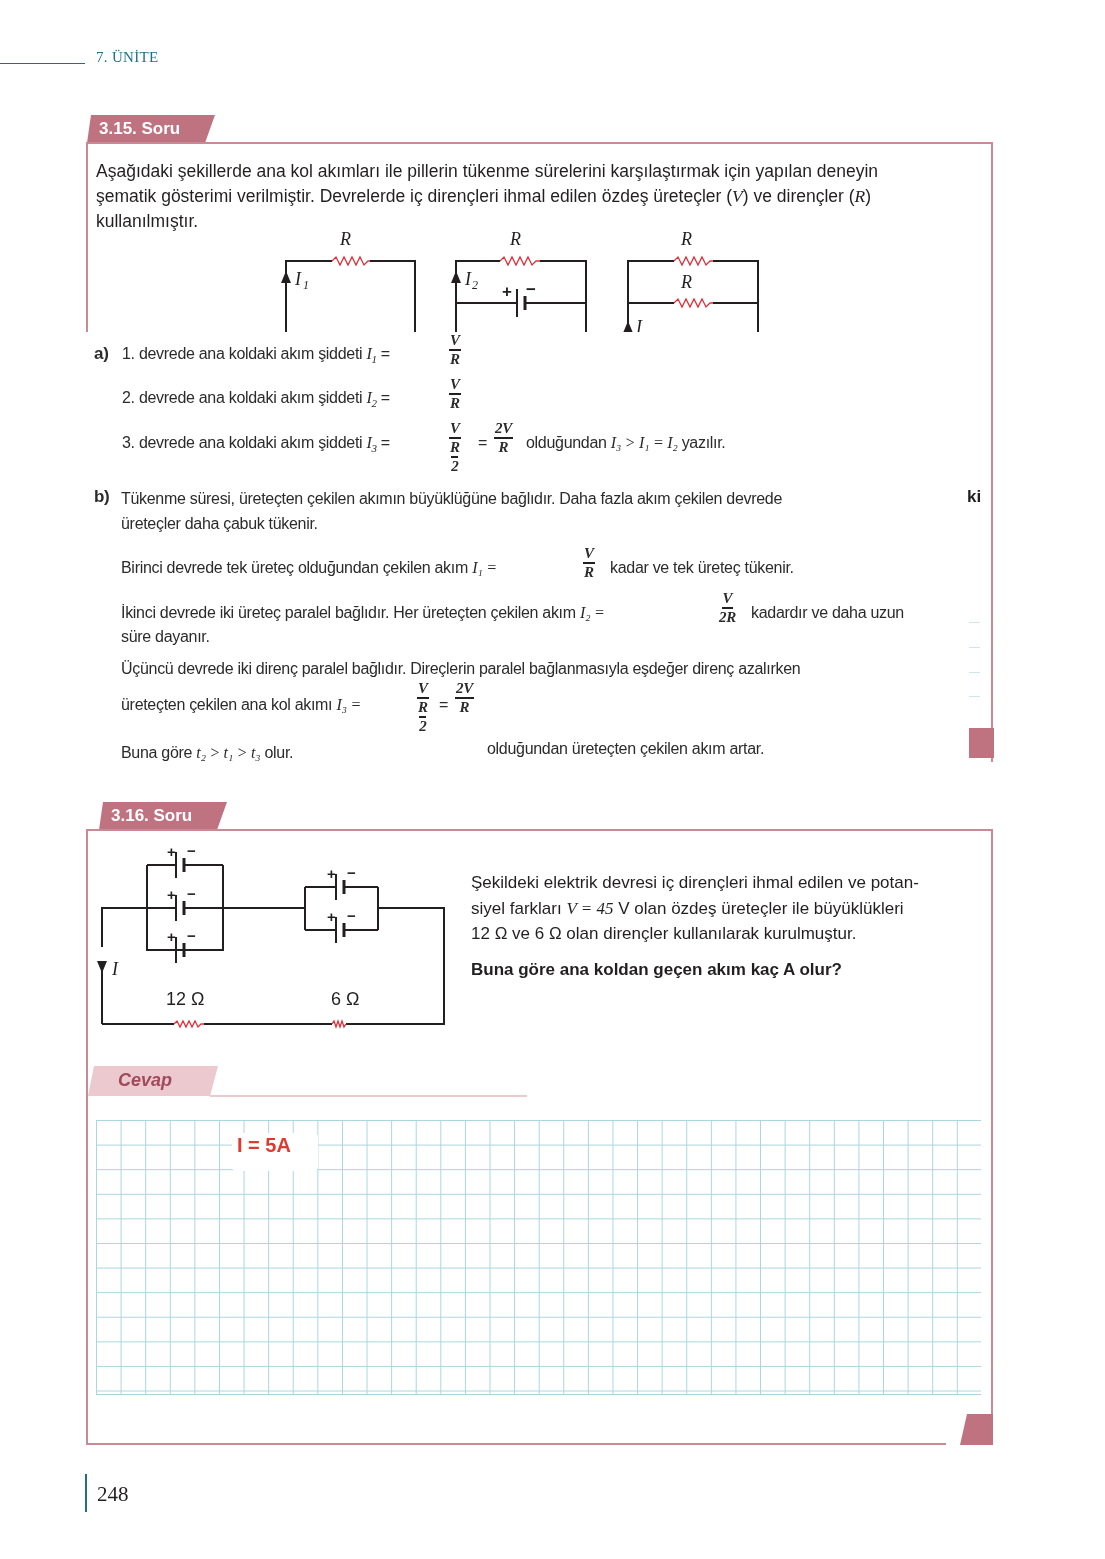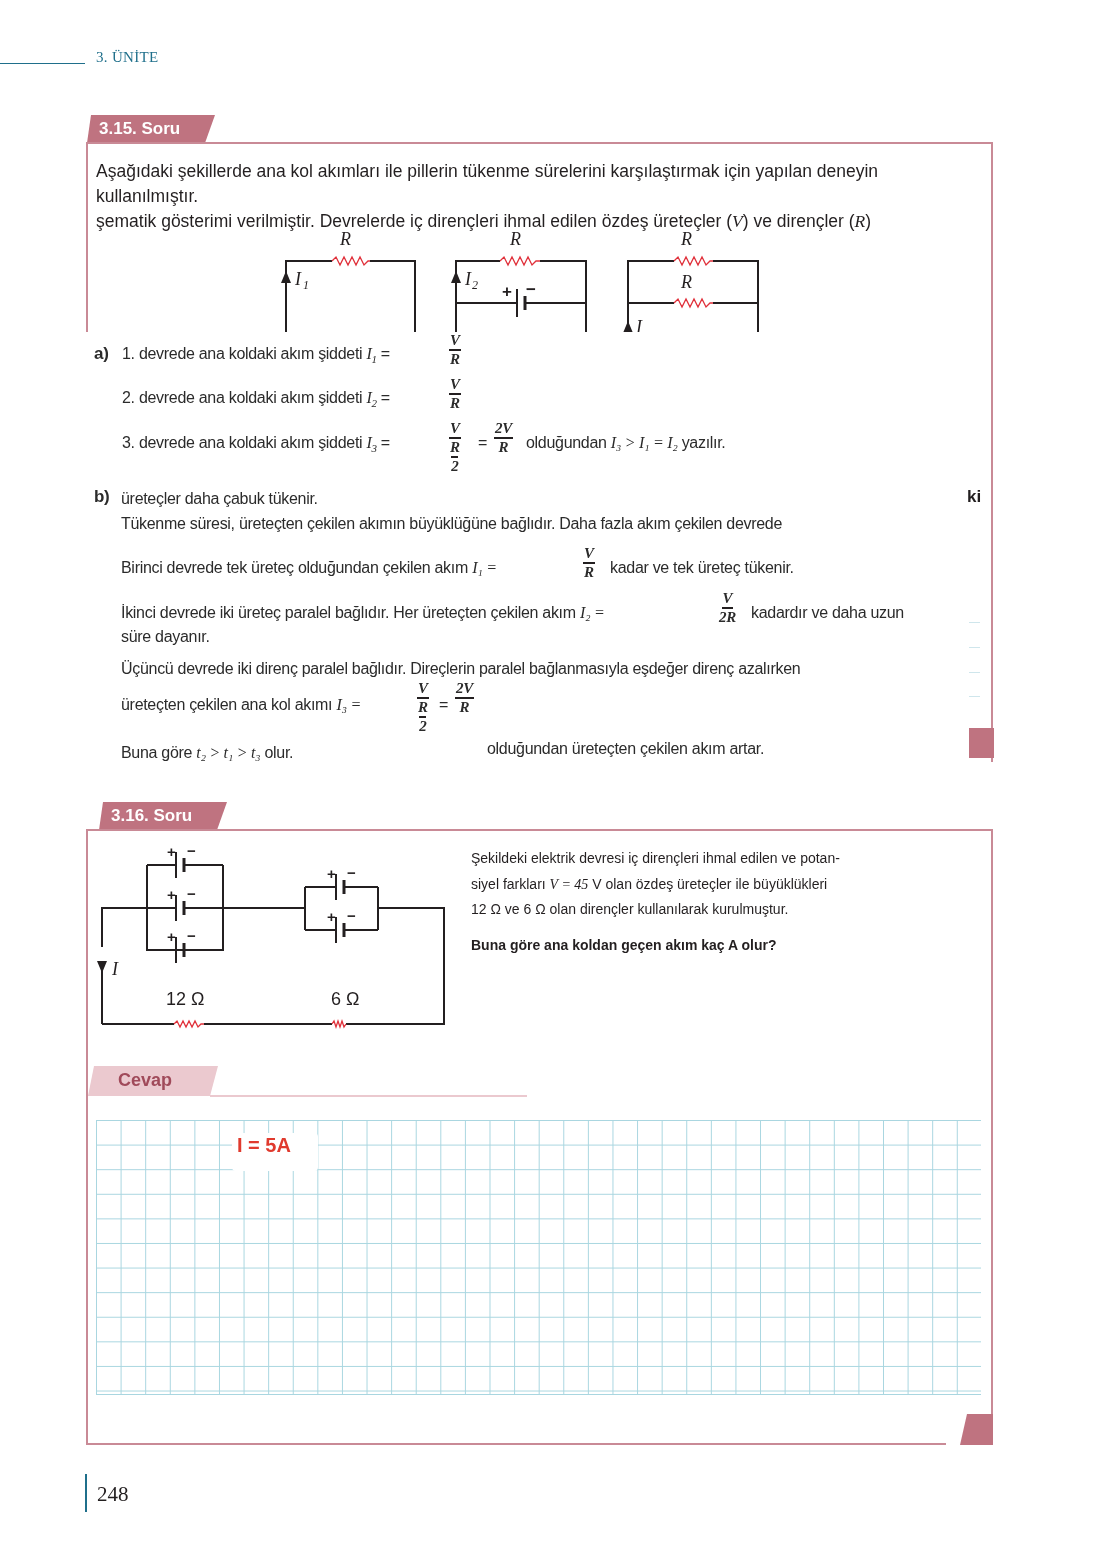--- a/index.html
+++ b/index.html
@@ -25,31 +25,31 @@
   .grid { background-color:#fff;
     background-image: linear-gradient(to right, #a9d6e0 1px, transparent 1px), linear-gradient(to bottom, #a9d6e0 1px, transparent 1px);
     background-size:24.6px 24.6px; }
 
   .pink-corner { background:#bf7380; }
 </style>
 </head>
 <body>
 
 <div class="abs unit-line"></div>
-<div class="abs unit-label serif">3. ÜNİTE</div>
+<div class="abs unit-label serif">7. ÜNİTE</div>
 
 <div class="abs tab" style="left:87px;top:115px;width:128px;">
   <div class="tab-bg"></div><span>3.15. Soru</span>
 </div>
 <div class="abs box" style="left:86px;top:142px;width:907px;height:620px;border-bottom:none;"></div>
 
 <div class="abs p" style="left:96px;top:159px;width:890px;">
   <div>Aşağıdaki şekillerde ana kol akımları ile pillerin tükenme sürelerini karşılaştırmak için yapılan deneyin</div>
+  <div><span>şematik gösterimi verilmiştir. Devrelerde iç dirençleri ihmal edilen özdeş üreteçler (</span><span class="it">V</span><span>) ve dirençler (</span><span class="it">R</span><span>)</span></div>
   <div>kullanılmıştır.</div>
-  <div><span>şematik gösterimi verilmiştir. Devrelerde iç dirençleri ihmal edilen özdeş üreteçler (</span><span class="it">V</span><span>) ve dirençler (</span><span class="it">R</span><span>)</span></div>
 </div>
 
 <div class="abs" style="left:260px;top:225px;width:520px;height:107px;overflow:hidden;">
   <svg width="520" height="107" viewBox="0 0 520 107">
     <g stroke="#231f20" stroke-width="2" fill="none">
 
       <polyline points="26,110 26,36 72,36"></polyline>
       <polyline points="110,36 155,36 155,110"></polyline>
 
       <polyline points="196,110 196,36 240,36"></polyline>
@@ -133,22 +133,22 @@
         <span>R</span>
       </span>
     <span style="position:absolute;left:432px;top:8px;white-space:nowrap;"><span>olduğundan</span> <span class="it">I₃ &gt; I₁ = I₂</span> <span>yazılır.</span></span>
   </div>
 </div>
 
 <div class="abs cond" style="left:94px;top:486px;width:850px;">
   <div style="position:relative;">
     <span style="position:absolute;left:0;top:0;font-weight:bold;font-size:17px;">b)</span>
     <div style="padding-left:27px;line-height:25px;">
+      <div>Tükenme süresi, üreteçten çekilen akımın büyüklüğüne bağlıdır. Daha fazla akım çekilen devrede</div>
       <div>üreteçler daha çabuk tükenir.</div>
-      <div>Tükenme süresi, üreteçten çekilen akımın büyüklüğüne bağlıdır. Daha fazla akım çekilen devrede</div>
     </div>
   </div>
 </div>
 
 <div class="abs cond" style="left:121px;top:545px;width:830px;height:44px;">
   <span style="position:absolute;left:0;top:12px;white-space:nowrap;"><span>Birinci devrede tek üreteç olduğundan çekilen akım</span> <span class="it">I₁ =</span></span>
   <span class="frac" style="position:absolute;left:462px;top:0;">
       <span class="num">V</span>
       <span>R</span>
     </span>
@@ -248,28 +248,28 @@
         <text x="257" y="43">−</text>
       <text x="237" y="87">+</text>
         <text x="257" y="86">−</text>
     </g>
     <text x="22" y="140" font-family="Liberation Serif, serif" font-style="italic" font-size="18" fill="#231f20">I</text>
     <text x="76" y="170" font-family="Liberation Sans, sans-serif" font-size="18" fill="#231f20">12 Ω</text>
     <text x="241" y="170" font-family="Liberation Sans, sans-serif" font-size="18" fill="#231f20">6 Ω</text>
   </svg>
 </div>
 
-<div class="abs p" style="left:471px;top:846px;width:515px;font-size:14px;line-height:25.5px;">
+<div class="abs p" style="left:471px;top:870px;width:515px;font-size:17px;line-height:25.5px;">
   <div style="white-space:nowrap;">Şekildeki elektrik devresi iç dirençleri ihmal edilen ve potan-</div>
   <div style="white-space:nowrap;"><span>siyel farkları</span> <span class="serif" style="font-style:italic;">V = 45</span> <span>V olan özdeş üreteçler ile büyüklükleri</span></div>
   <div style="white-space:nowrap;">12 Ω ve 6 Ω olan dirençler kullanılarak kurulmuştur.</div>
   <div style="margin-top:10px;font-weight:bold;white-space:nowrap;">Buna göre ana koldan geçen akım kaç A olur?</div>
 </div>
 
-<div class="abs" style="left:88px;top:1066px;width:130px;height:30px;">
+<div class="abs" style="left:88px;top:1066px;width:130px;height:30px;font-style:italic;">
   <div style="position:absolute;inset:0;background:#ebc9cf;clip-path:polygon(6px 0,100% 0,calc(100% - 8px) 100%,0 100%);"></div>
   <span style="position:absolute;left:30px;top:4px;font-weight:bold;font-size:18px;color:#a04a5a;">Cevap</span>
 </div>
 <div class="abs" style="left:210px;top:1095px;width:317px;height:2px;background:#ebc9cf;"></div>
 
 <div class="abs grid" style="left:96px;top:1120px;width:885px;height:287px;"></div>
 <div class="abs" style="left:96px;top:1395px;width:885px;height:14px;background:#fff;"></div>
 <div class="abs" style="left:96px;top:1394px;width:885px;height:1px;background:#a9d6e0;"></div>
 <div class="abs" style="left:232px;top:1133px;width:86px;height:38px;background:#fff;border-radius:4px;"></div>
 <div class="abs" style="left:237px;top:1134px;font-weight:bold;font-size:20px;color:#e03a2e;">I = 5A</div>

